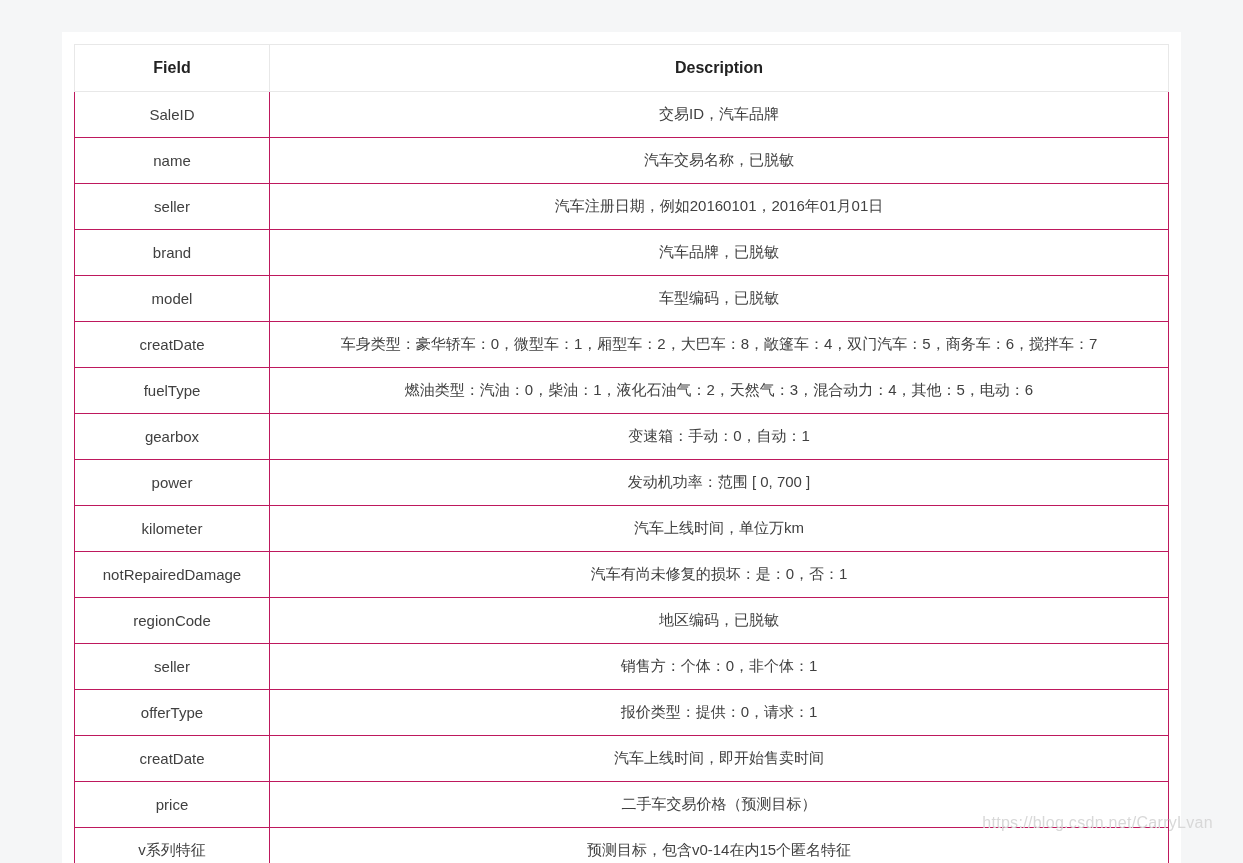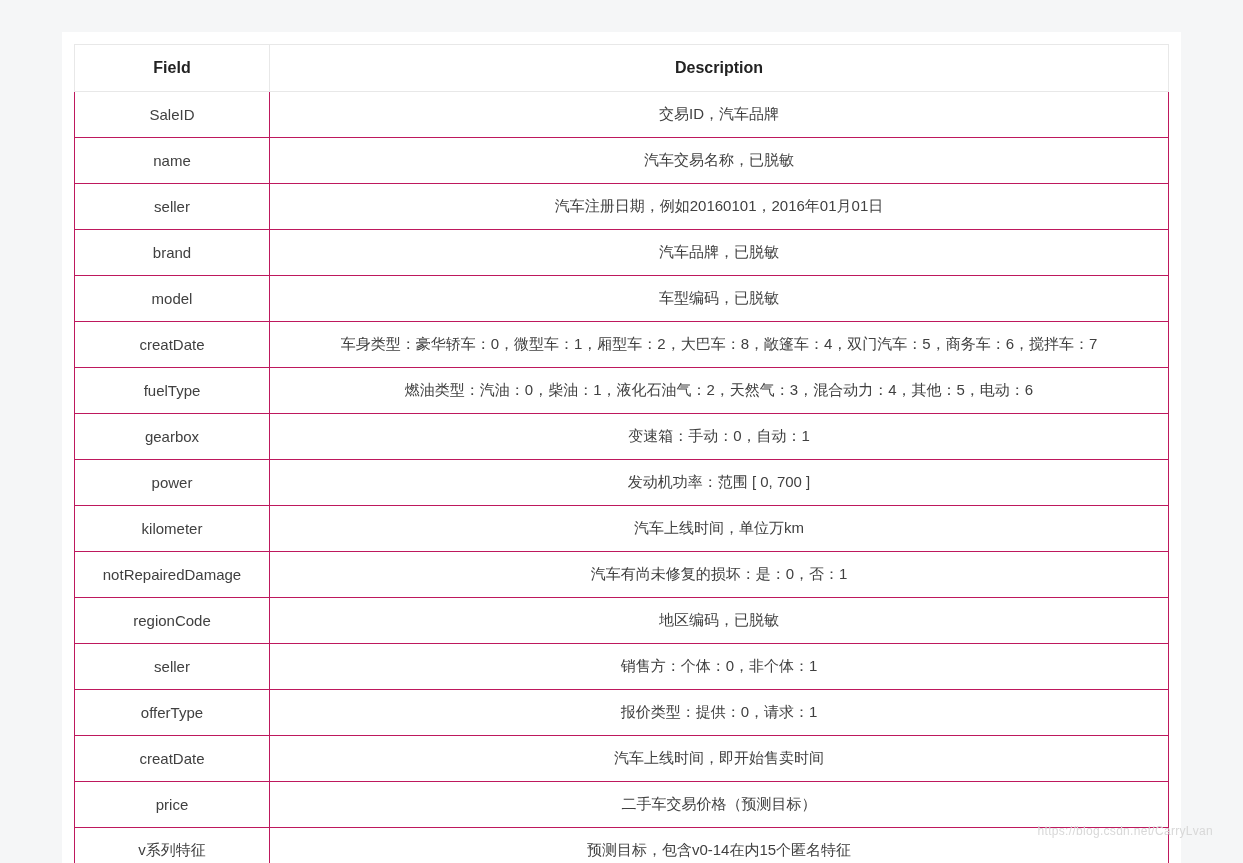--- a/index.html
+++ b/index.html
@@ -35,23 +35,23 @@
       padding: 13px 10px;
       text-align: center;
       border: 1px solid #be185d;
       color: #404040;
     }
     td.field-col {
       width: 195px;
     }
     .watermark {
       position: fixed;
-      bottom: 13px;
+      bottom: 19px;
       right: 18px;
-      font-size: 12px;
+      font-size: 16px;
       color: #d8d8d8;
       letter-spacing: 0.3px;
       pointer-events: none;
     }
   </style>
 </head>
 <body>
 
 <div class="table-container">
   <table>

